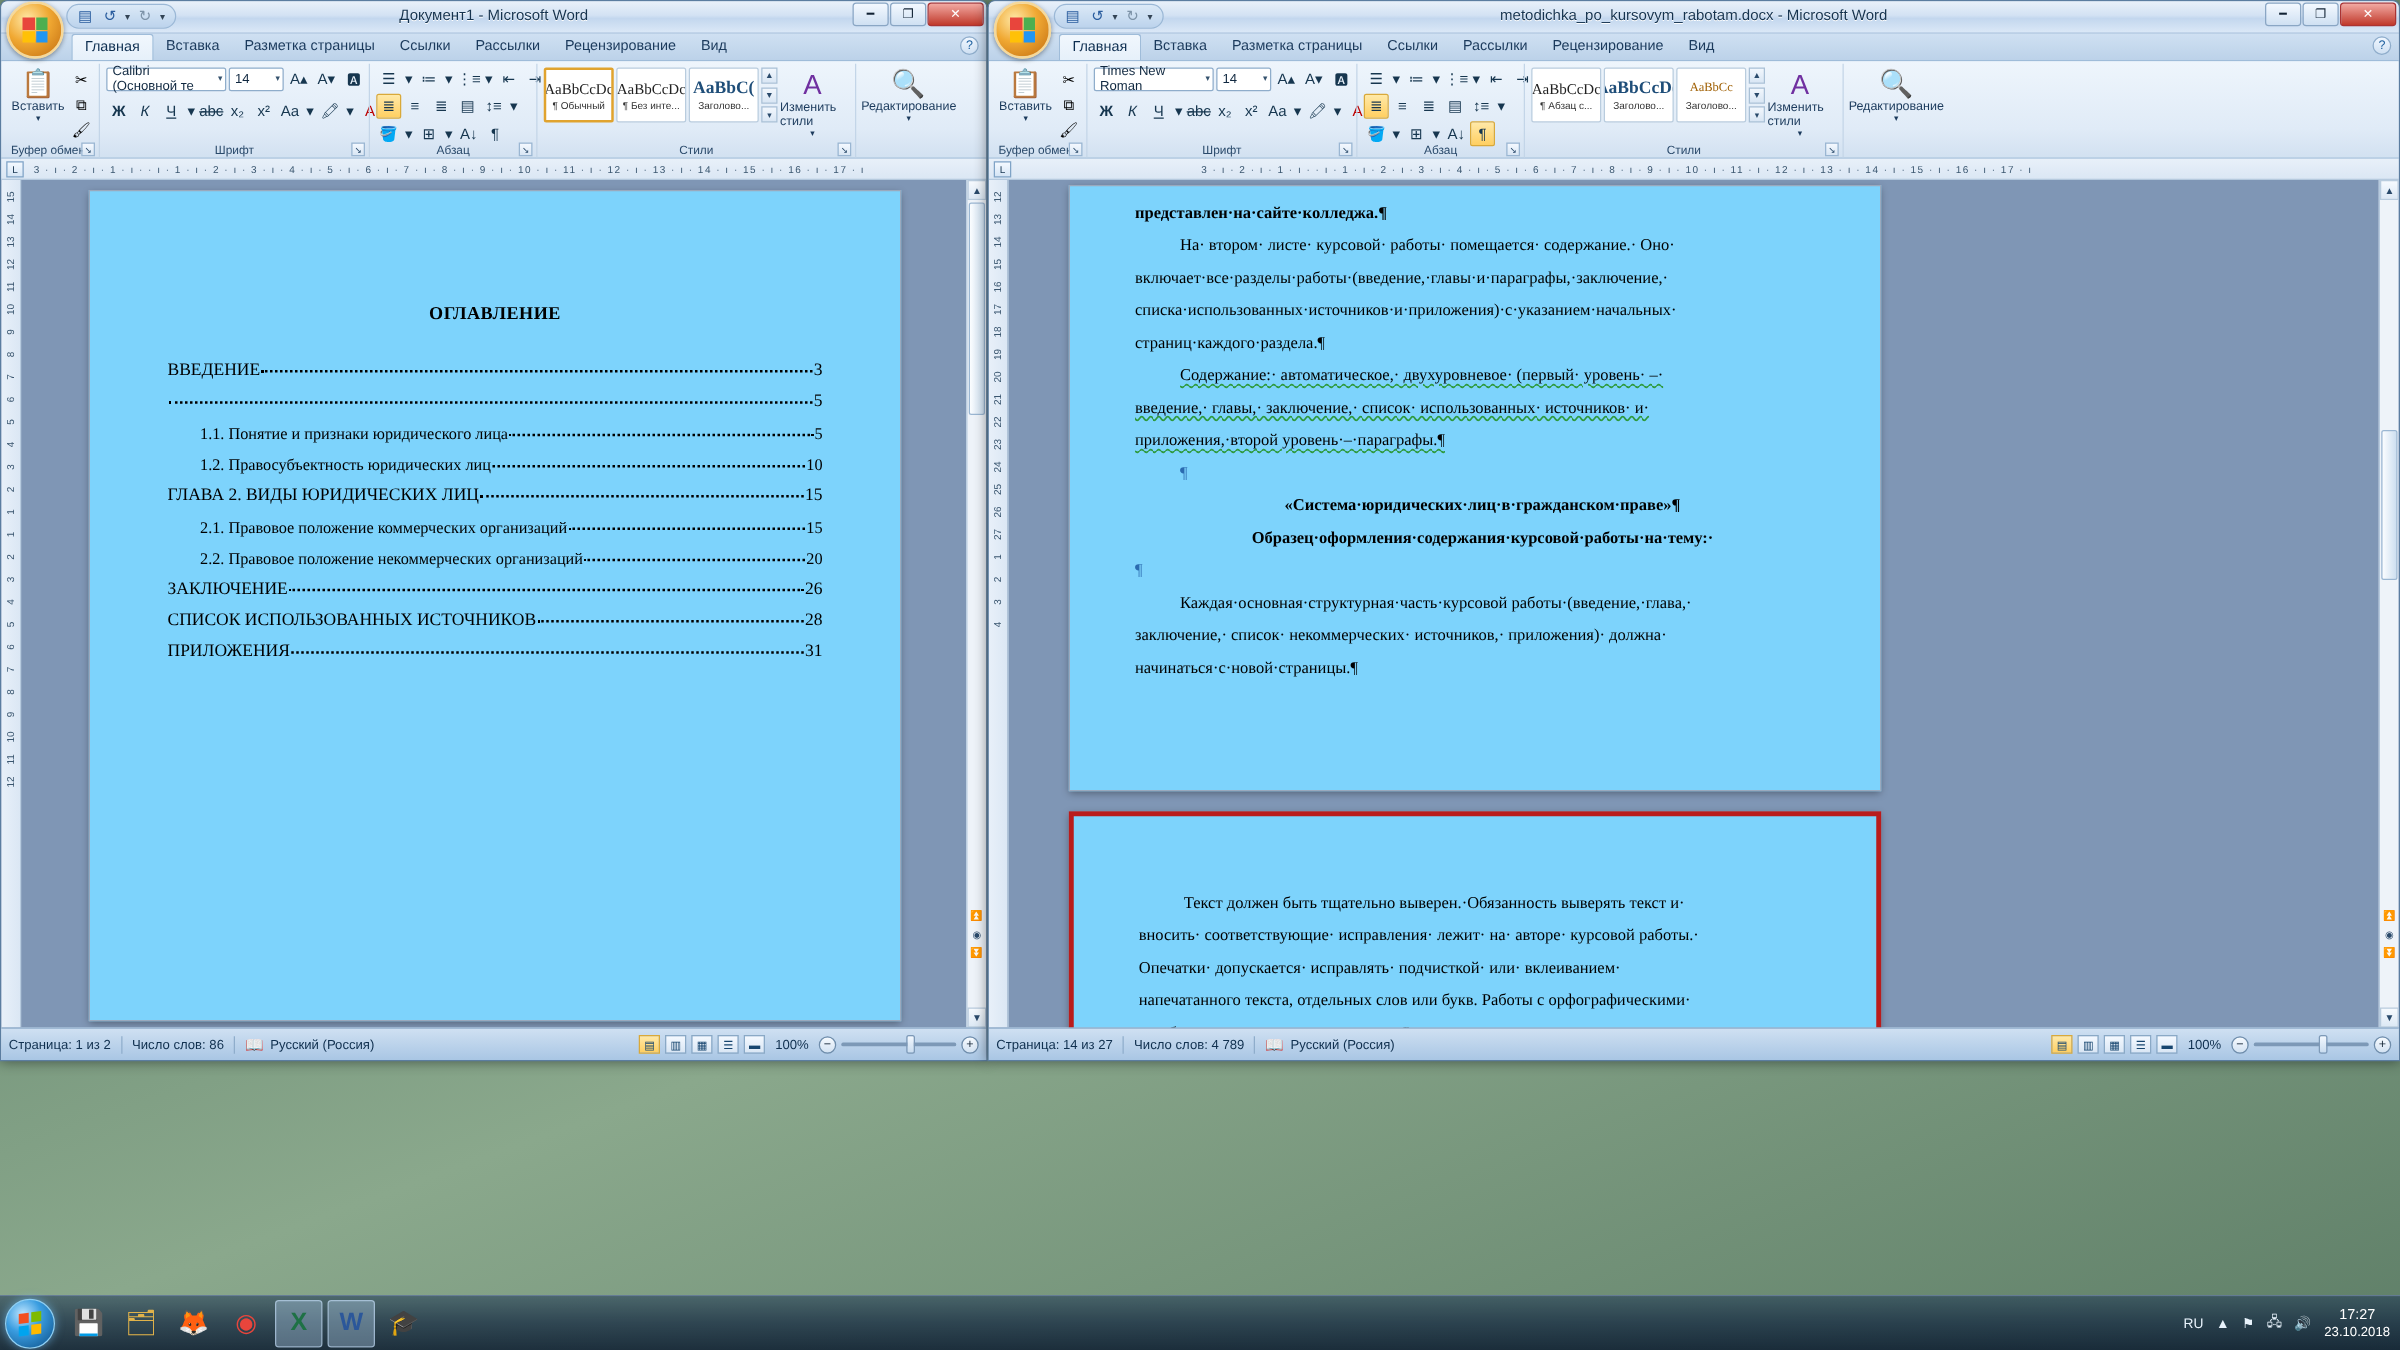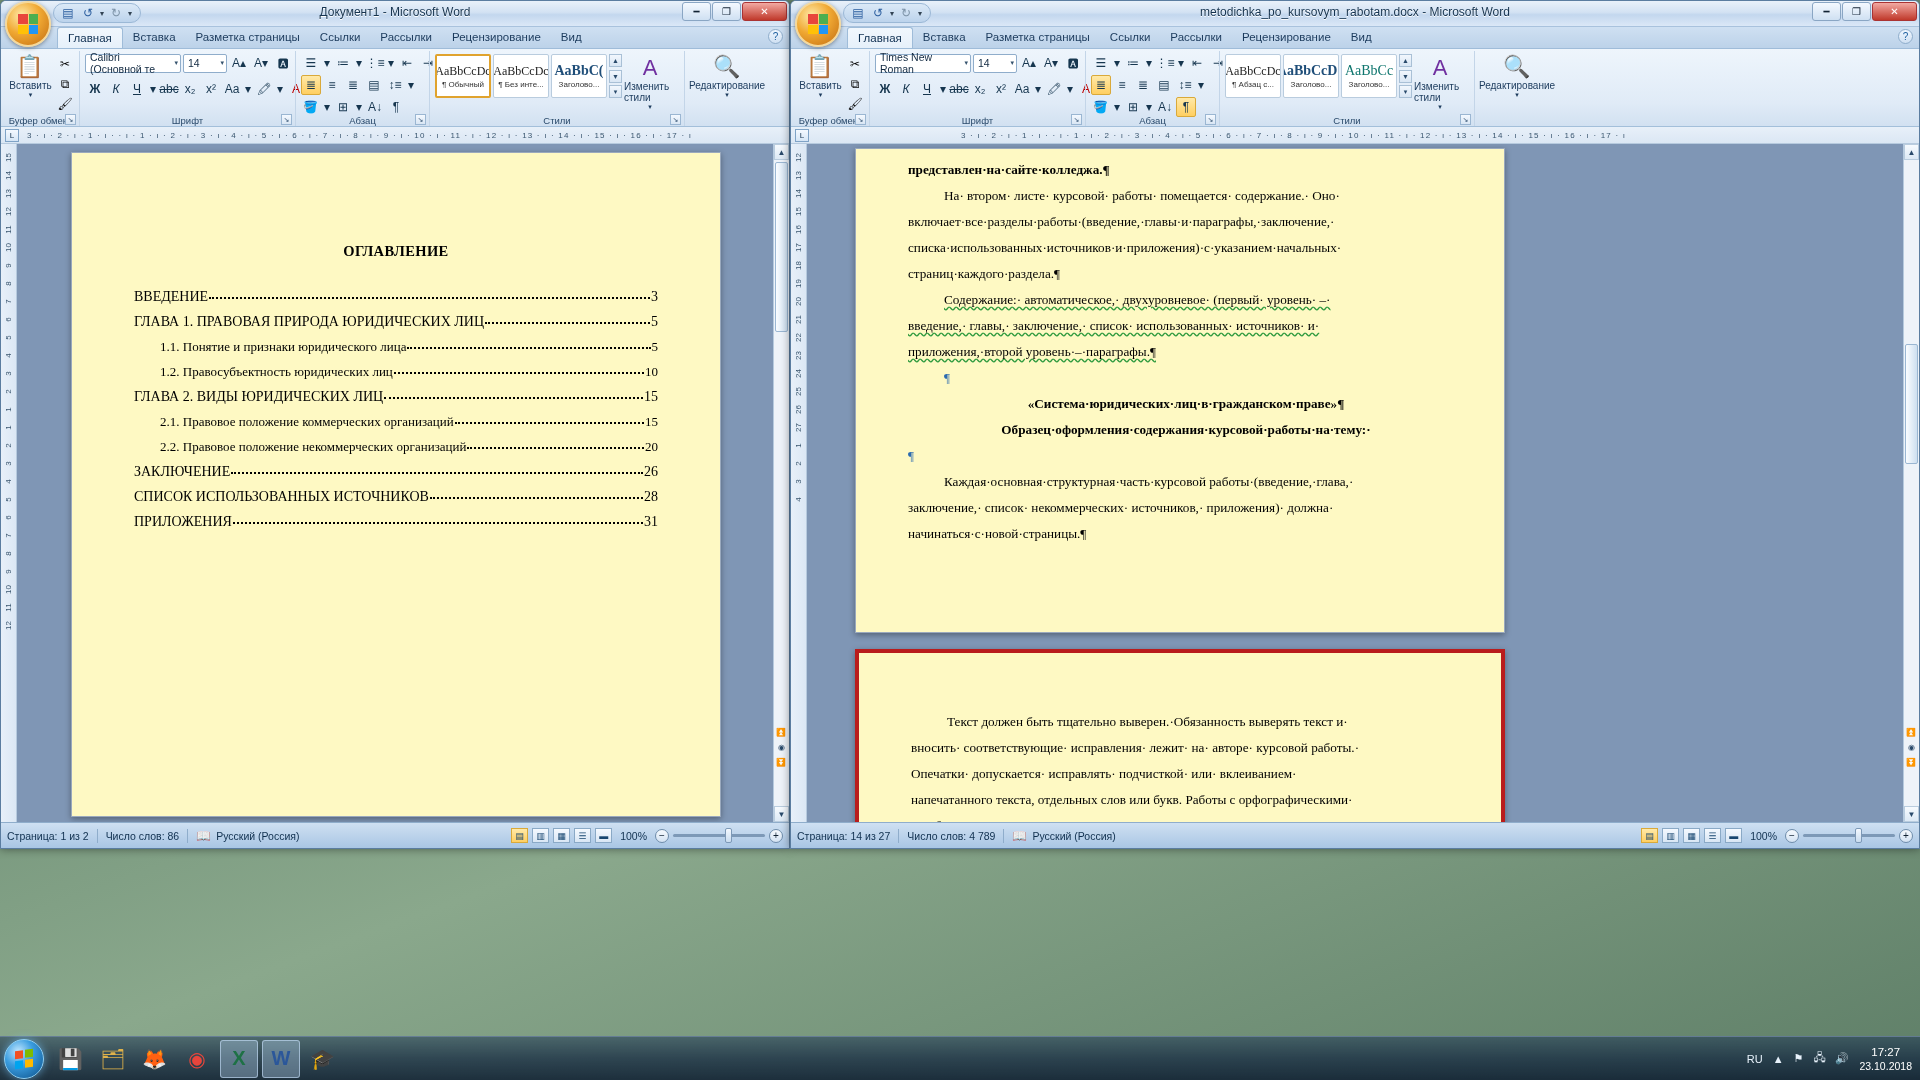--- a/index.html
+++ b/index.html
@@ -140,21 +140,21 @@
   
   .gallery { display:flex; align-items:flex-start; gap: 2px; padding-top: 1px; }
   .stylebox {
     width: 56px; height: 44px; background:#fff; border:1px solid #b9ccde; border-radius:2px;
     display:flex; flex-direction:column; align-items:center; justify-content:center;
     font-size: 9px; color:#222; overflow:hidden;
   }
   .stylebox.sel { border: 2px solid #e0a32e; box-shadow: 0 0 0 1px #fff inset; }
   .stylebox .sample { font-family: "Liberation Serif", serif; font-size: 12px; color:#222; line-height:14px;}
   .stylebox.h1 .sample { color:#1f4e79; font-size: 14px; font-weight:bold;}
-  .stylebox.h2 .sample { color:#0f766e; font-size: 14px;}
+  .stylebox.h2 .sample { color:#a16207; font-size: 10px;}
   .stylebox .nm { font-size: 8px; color:#333; margin-top:2px; white-space:nowrap;}
   .gal-scroll { display:flex; flex-direction:column; justify-content:space-between; height:44px; }
   .gal-scroll div { width: 13px; height: 13px; border:1px solid #a9c0d6; background:linear-gradient(180deg,#f2f7fd,#d9e6f4);
                     font-size:7px; display:flex; align-items:center; justify-content:center; color:#2a4a6b;}
 
   .dlglauncher { position: absolute; right: 3px; bottom: 1px; width: 11px; height: 11px;
                  border:1px solid #9ab6d2; background:linear-gradient(180deg,#f4f9ff,#d9e6f4);
                  font-size: 7px; display:flex;align-items:center;justify-content:center;color:#2a4a6b;}
 
   .helpbtn { position:absolute; right:6px; top:2px; width:15px;height:15px;border-radius:50%;
@@ -180,21 +180,21 @@
   }
   .vruler {
     position:absolute; left: 0; top:0; bottom:0; width: 16px;
     background: linear-gradient(90deg,#e8f0f9,#dbe7f4);
     border-right:1px solid #b6cade;
     font-size:8px; color:#3a566f;
   }
   .vruler span { display:block; text-align:center; transform: rotate(-90deg); margin: 9px 0; font-size:8px;}
 
   .page {
-    position: absolute; background: #fef9c3; box-shadow: 0 2px 6px rgba(0,0,0,.35);
+    position: absolute; background: #7dd3fc; box-shadow: 0 2px 6px rgba(0,0,0,.35);
   }
 
   
   .leftpage { left: 70px; top: 8px; width: 650px; height: 665px; border:1px solid #9aa9bd; }
   .toc { padding: 90px 62px 0 62px; font-family: "Liberation Serif", serif; color:#000; }
   .toc h1 { text-align:center; font-size: 14.5px; font-weight:bold; letter-spacing:.4px; margin-bottom: 24px;}
   .tocline { display:flex; align-items:baseline; font-size: 14px; line-height: 25px; white-space: nowrap; }
   .tocline.ind { padding-left: 26px; font-size: 13px; }
   .tocline .t { flex: 0 0 auto; }
   .tocline .dots { flex: 1 1 auto; overflow:hidden; margin: 0 1px; position:relative; top:-2px;
@@ -498,21 +498,20 @@
       <div class="page leftpage">
         <div class="toc">
           <h1>ОГЛАВЛЕНИЕ</h1>
           <div id="toc-lines">
               <div class="tocline">
                 <span class="t">ВВЕДЕНИЕ </span>
                 <span class="dots"></span>
                 <span class="pg">3</span>
               </div>
               <div class="tocline">
-                <span class="t">ГЛАВА 1. ПРАВОВАЯ ПРИРОДА ЮРИДИЧЕСКИХ ЛИЦ </span>
                 <span class="dots"></span>
                 <span class="pg">5</span>
               </div>
               <div class="tocline ind">
                 <span class="t">1.1. Понятие и признаки юридического лица </span>
                 <span class="dots"></span>
                 <span class="pg">5</span>
               </div>
               <div class="tocline ind">
                 <span class="t">1.2. Правосубъектность юридических лиц </span>

